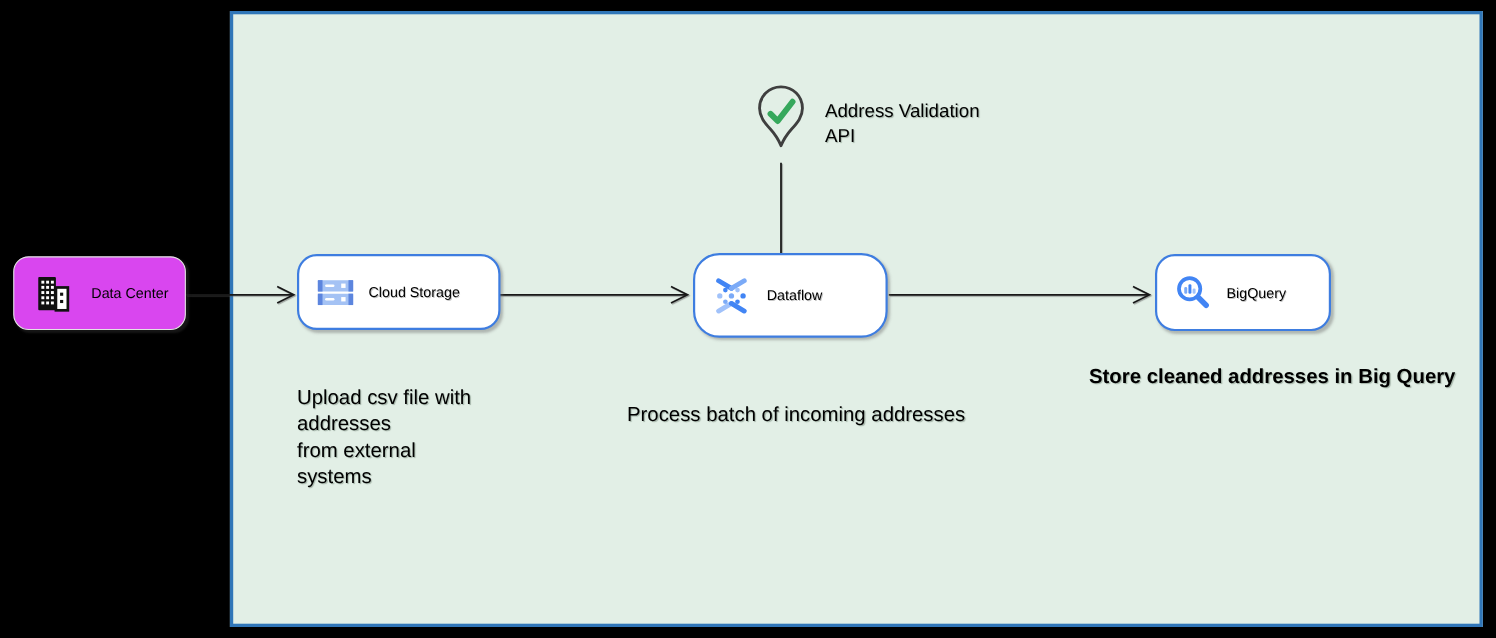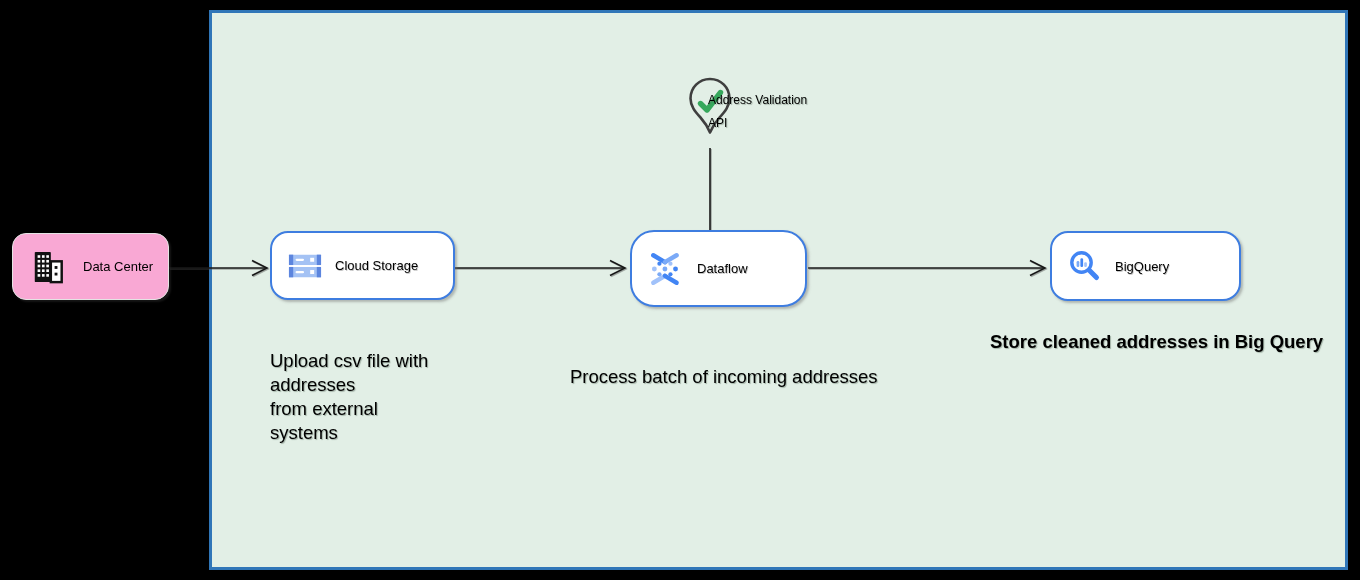--- a/index.html
+++ b/index.html
@@ -10,39 +10,39 @@
   .panel{position:absolute;left:209px;top:10px;width:1139px;height:560px;
          background:#e2efe6;border:3px solid #3076b8;box-sizing:border-box;}
 
   
   .connectors{position:absolute;left:0;top:0;width:1360px;height:580px;pointer-events:none;
               filter:drop-shadow(1.6px 1.8px 0.5px rgba(80,80,80,0.45));}
   .connectors path{stroke:#181818;stroke-width:1.6;fill:none;}
 
   
   .dc-node{position:absolute;left:12px;top:233px;width:157px;height:67px;
-           background:#f9a8d4;border:1.5px solid #e4e4e4;border-radius:14px;
+           background:#d946ef;border:1.5px solid #e4e4e4;border-radius:14px;
            box-sizing:border-box;display:flex;align-items:center;gap:18px;padding:0 0 0 18px;
            box-shadow:2px 2px 2px rgba(40,40,40,0.55);}
   .dc-label{font-size:13px;}
 
   
   .node{position:absolute;background:#fff;border:2.5px solid #3e7de0;border-radius:18px;
         box-sizing:border-box;display:flex;align-items:center;gap:13px;padding:0 10px 0 16px;
         box-shadow:2px 2px 2.5px rgba(110,110,110,0.45);}
   .n-cs{left:270px;top:231px;width:185px;height:69px;}
   .n-df{left:630px;top:230px;width:177px;height:77px;border-radius:24px;}
-  .n-bq{left:1050px;top:231px;width:191px;height:70px;}
+  .n-bq{left:1050px;top:231px;width:160px;height:70px;}
   .node-label{font-size:13px;text-shadow:0.8px 0.8px 0.5px rgba(90,90,90,0.35);}
 
   .icon{display:inline-flex;flex:0 0 auto;}
 
   
   .pin{position:absolute;left:687px;top:77px;}
-  .annotation-label{position:absolute;left:708px;top:89px;font-size:12px;line-height:23px;
+  .annotation-label{position:absolute;left:750px;top:89px;font-size:17px;line-height:23px;
                     white-space:pre-line;text-shadow:1px 1px 0.8px rgba(90,110,95,0.45);}
 
   
   .caption{position:absolute;font-size:18.5px;line-height:24px;white-space:pre-line;
            text-shadow:1px 1px 0.8px rgba(90,110,95,0.45);}
   .cap-cs{left:270px;top:349px;}
   .cap-df{left:570px;top:330px;margin-top:35px;}
   .cap-bq{left:990px;top:330px;font-weight:bold;}
 </style>
 </head>

